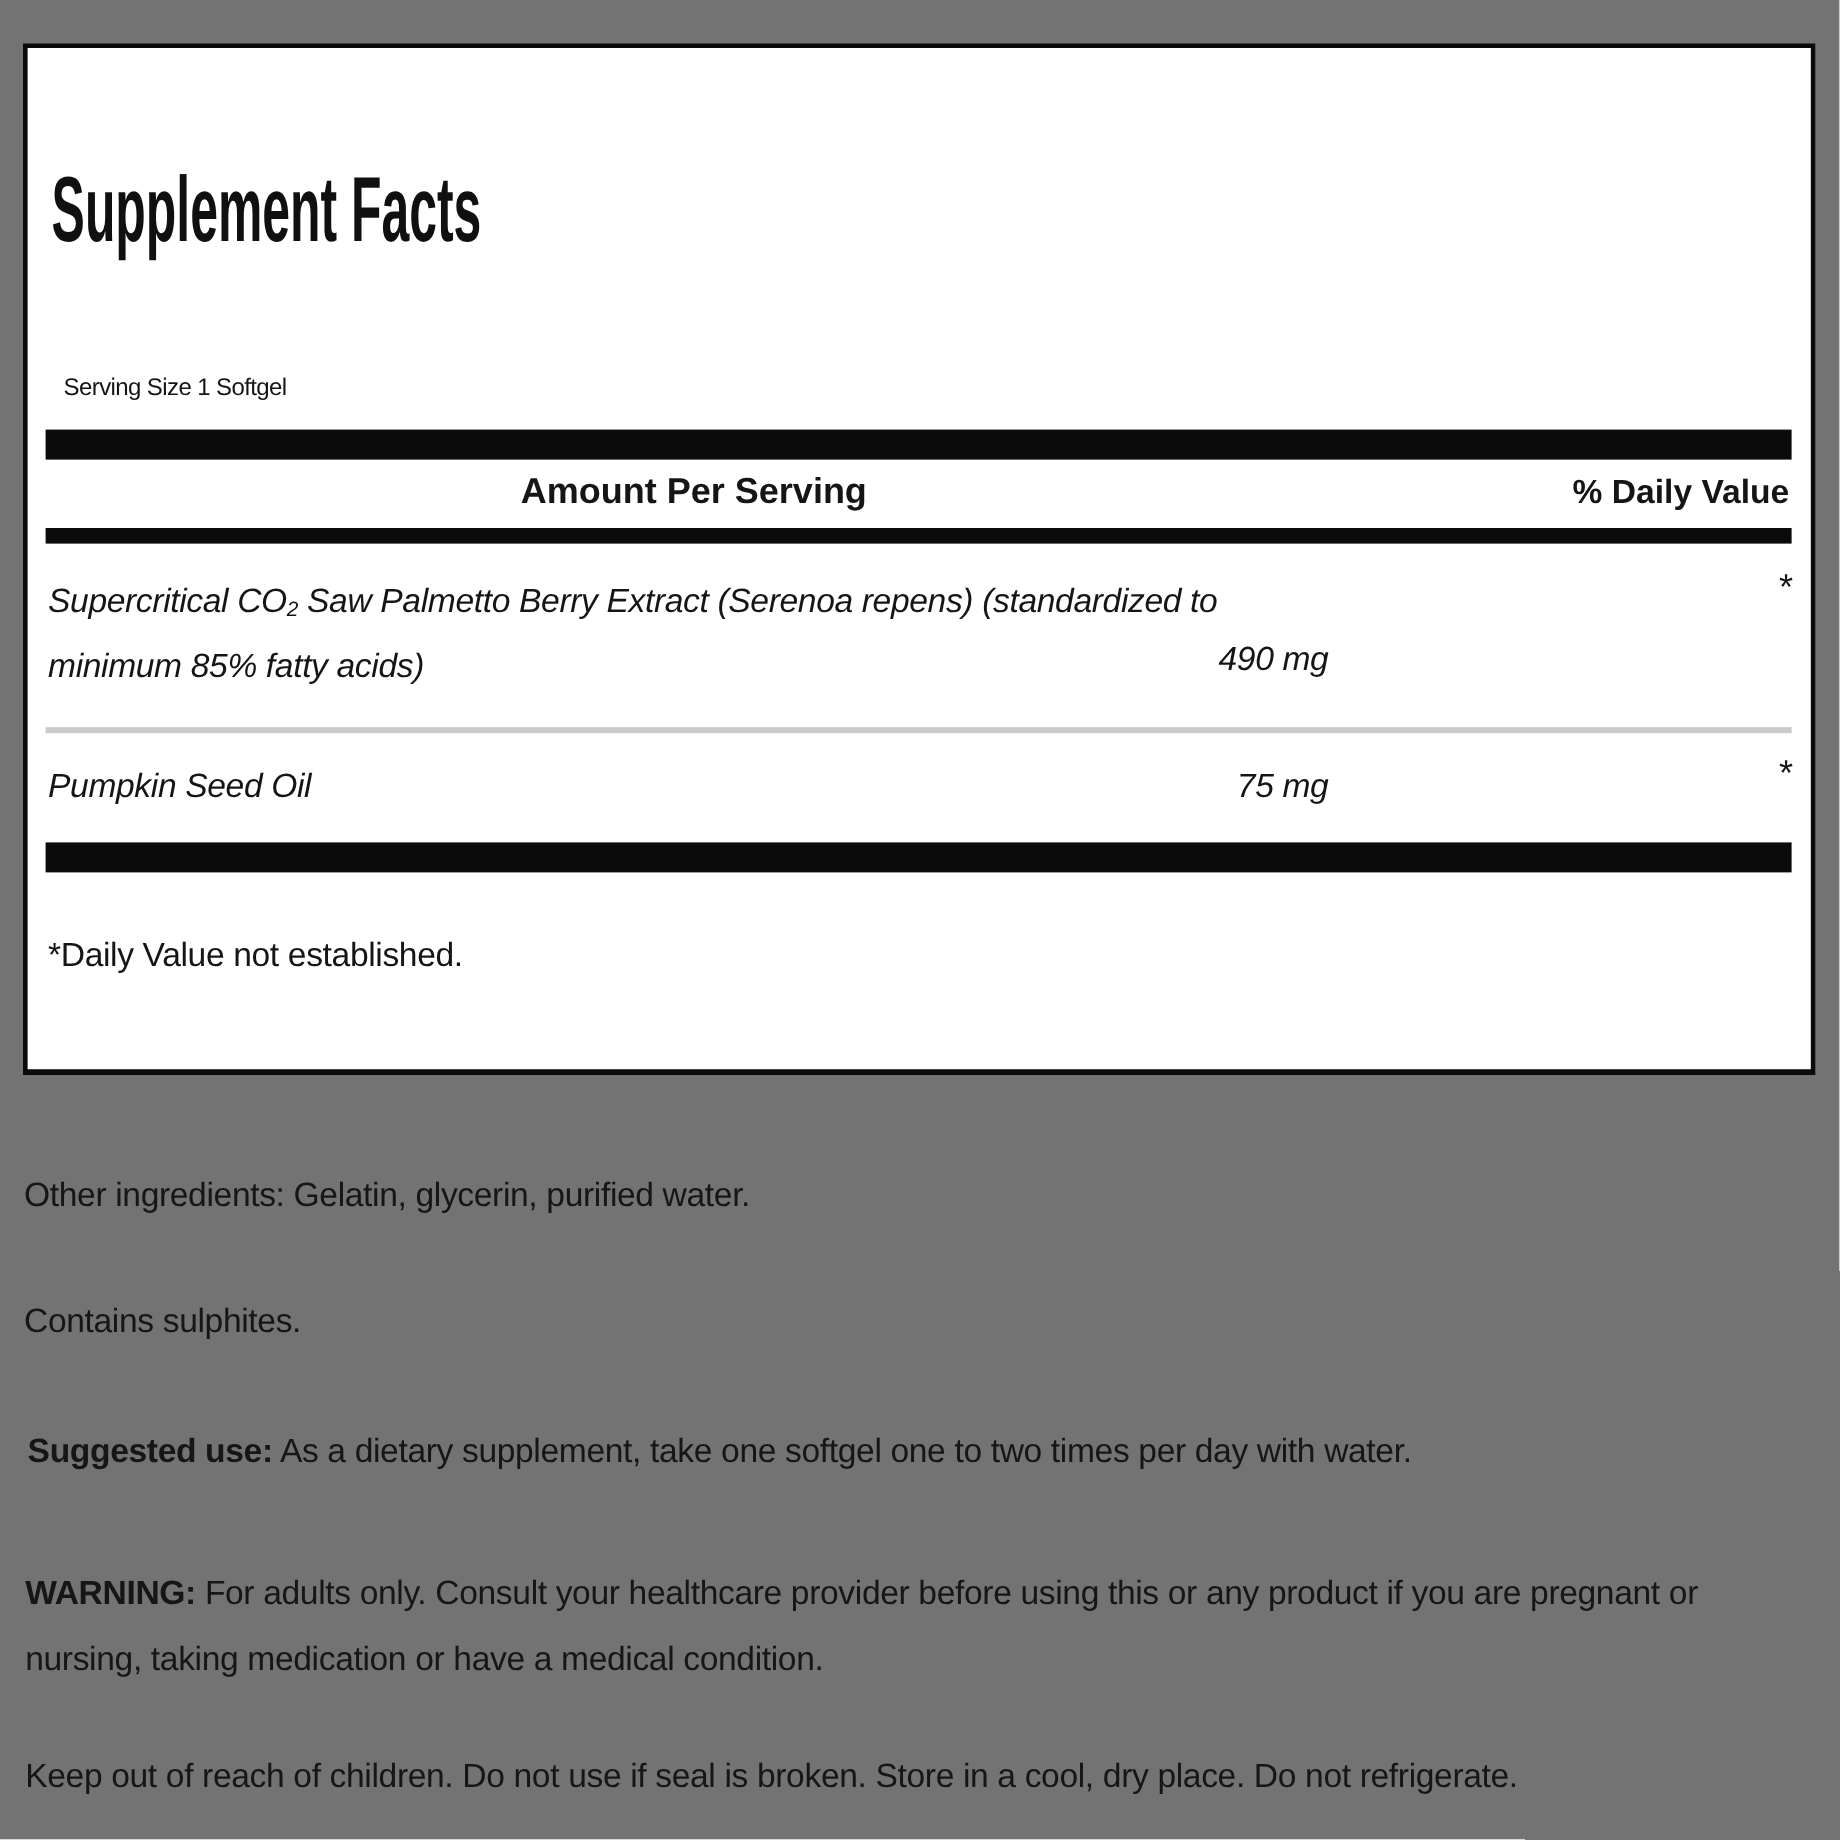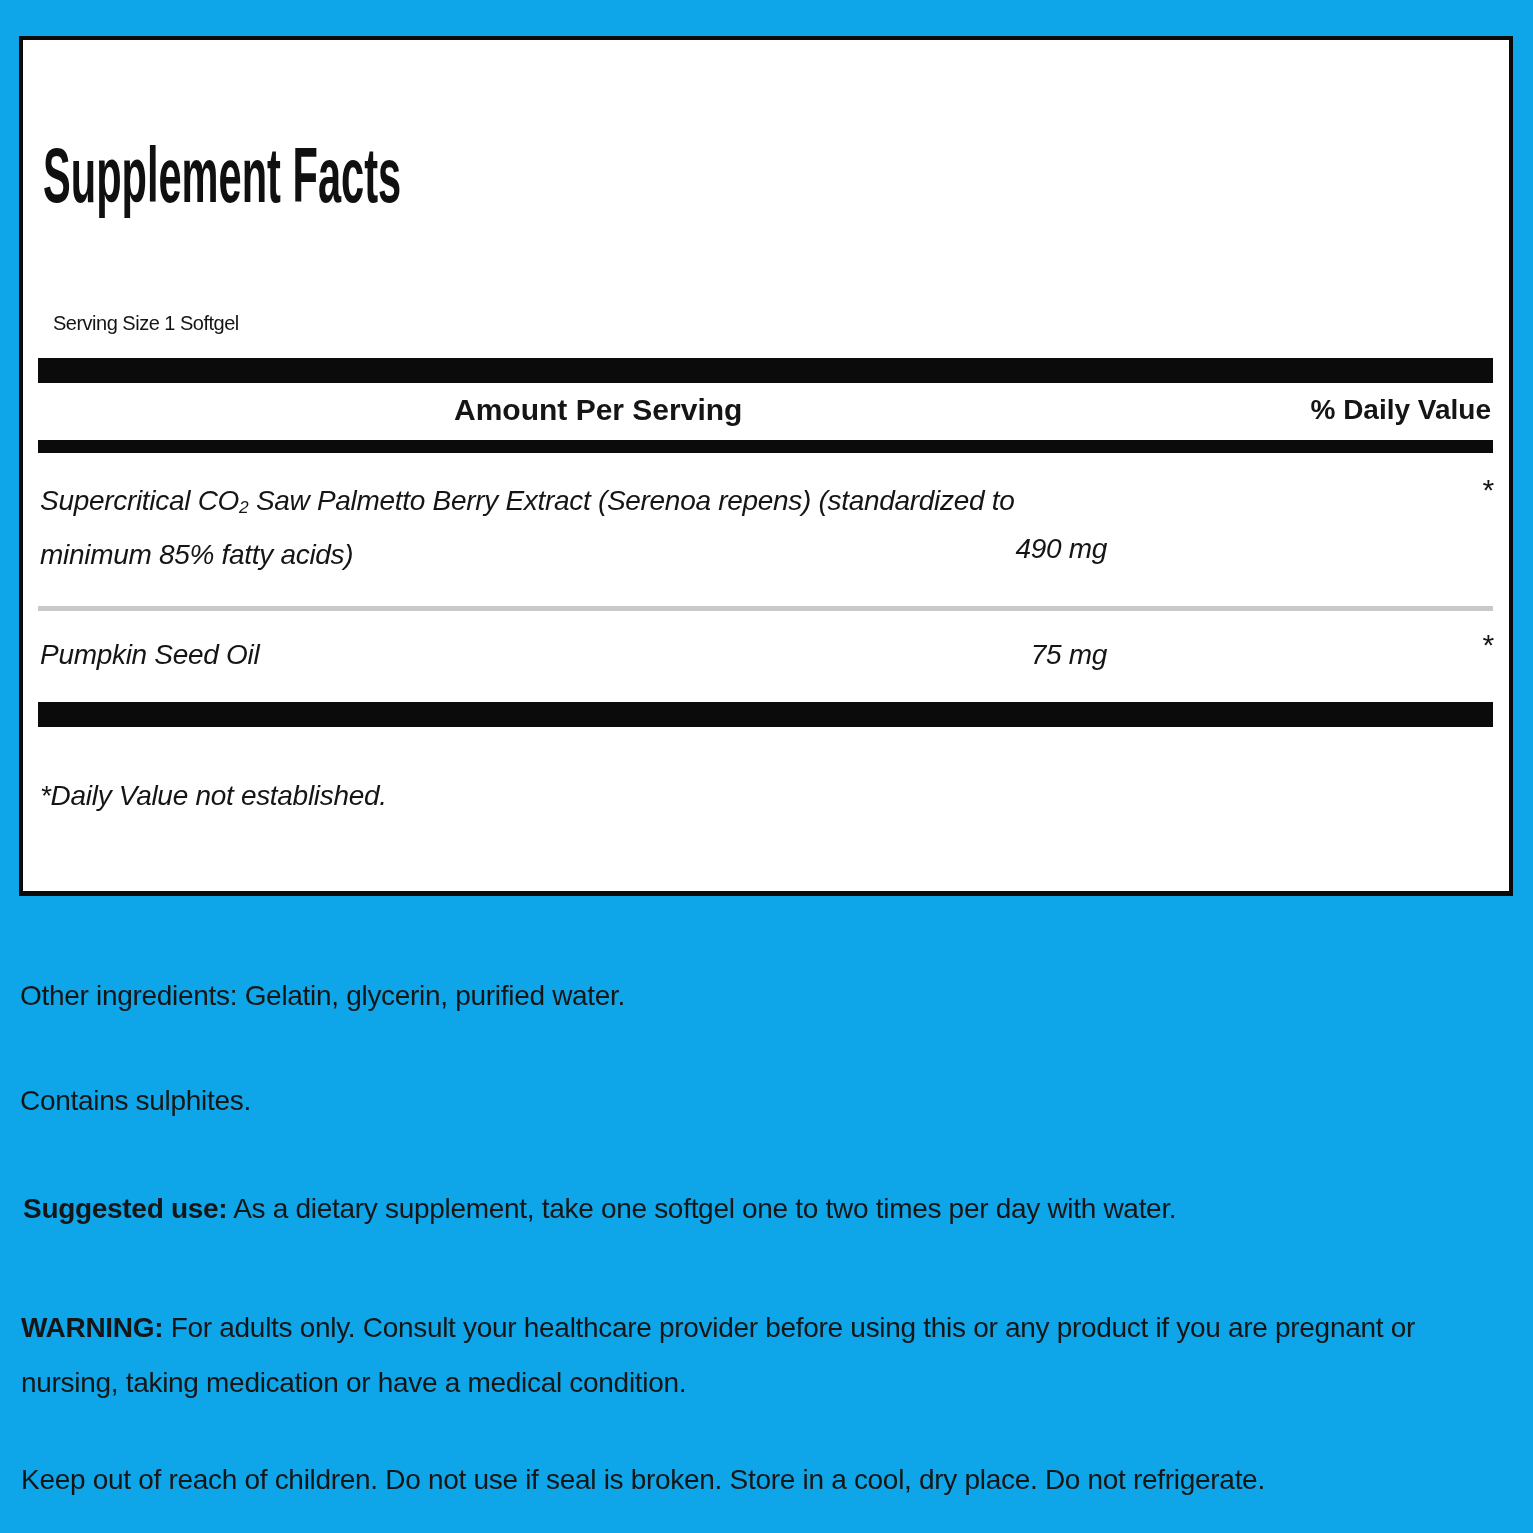--- a/index.html
+++ b/index.html
@@ -1,19 +1,19 @@
 <!DOCTYPE html>
 <html><head>
 <meta charset="utf-8">
 <style>
   html,body { margin:0; padding:0; background:#ffffff; }
   .page {
     position:relative;
     width:1533px; height:1533px;
-    background:#0ea5e9;
+    background:#737373;
     font-family:"Liberation Sans", sans-serif;
     color:#151515;
     overflow:hidden;
   }
   
   .facts-box {
     position:absolute; left:19px; top:36px;
     width:1494px; height:860px;
     border:4px solid #0a0a0a;
     border-bottom-width:5px;
@@ -29,21 +29,21 @@
   .serving-size {
     position:absolute; left:30px; top:272px;
     font-size:20px; letter-spacing:-0.5px; white-space:nowrap;
   }
   .bar { position:absolute; left:15px; width:1455px; background:#0b0b0b; }
   .bar-1 { top:318px; height:25px; }
   .bar-2 { top:400px; height:13px; }
   .bar-3 { top:662px; height:25px; }
   .header-row { position:absolute; left:15px; top:350px; width:1455px; height:46px; }
   .col-amount {
-    position:absolute; left:416px; top:0;
+    position:absolute; left:396px; top:0;
     font-size:30px; font-weight:bold; line-height:40px; white-space:nowrap;
   }
   .col-dv {
     position:absolute; right:2px; top:0;
     font-size:28px; font-weight:bold; line-height:40px; white-space:nowrap;
   }
   .row { position:absolute; left:15px; width:1455px;font-style:italic; }
   .row-1 { top:437px; height:120px; }
   .row-2 { top:598px; height:60px; }
   .ing-name {
@@ -65,21 +65,21 @@
     position:absolute; right:0; font-size:30px; line-height:30px; font-weight:normal;
   }
   .dv-ast-r1 { top:-2px; }
   .dv-ast-r2 { top:-8px; }
   .thin-divider {
     position:absolute; left:15px; top:566px;
     width:1455px; height:5px; background:#c9c9c9;
   }
   .footnote {
     position:absolute; left:17px; top:740px;
-    font-size:28px; letter-spacing:-0.3px; white-space:nowrap;font-style:italic;
+    font-size:28px; letter-spacing:-0.3px; white-space:nowrap;
   }
   
   .info-p {
     position:absolute;
     font-size:28px; letter-spacing:-0.3px; white-space:nowrap; color:#161616;margin-top:28px;
   }
   .p-other     { left:20px; top:952px; }
   .p-contains  { left:20px; top:1057px; }
   .p-suggested { left:23px; top:1165px; }
   .p-warning   { left:21px; top:1272px; line-height:55px; white-space:normal; width:1500px; }

